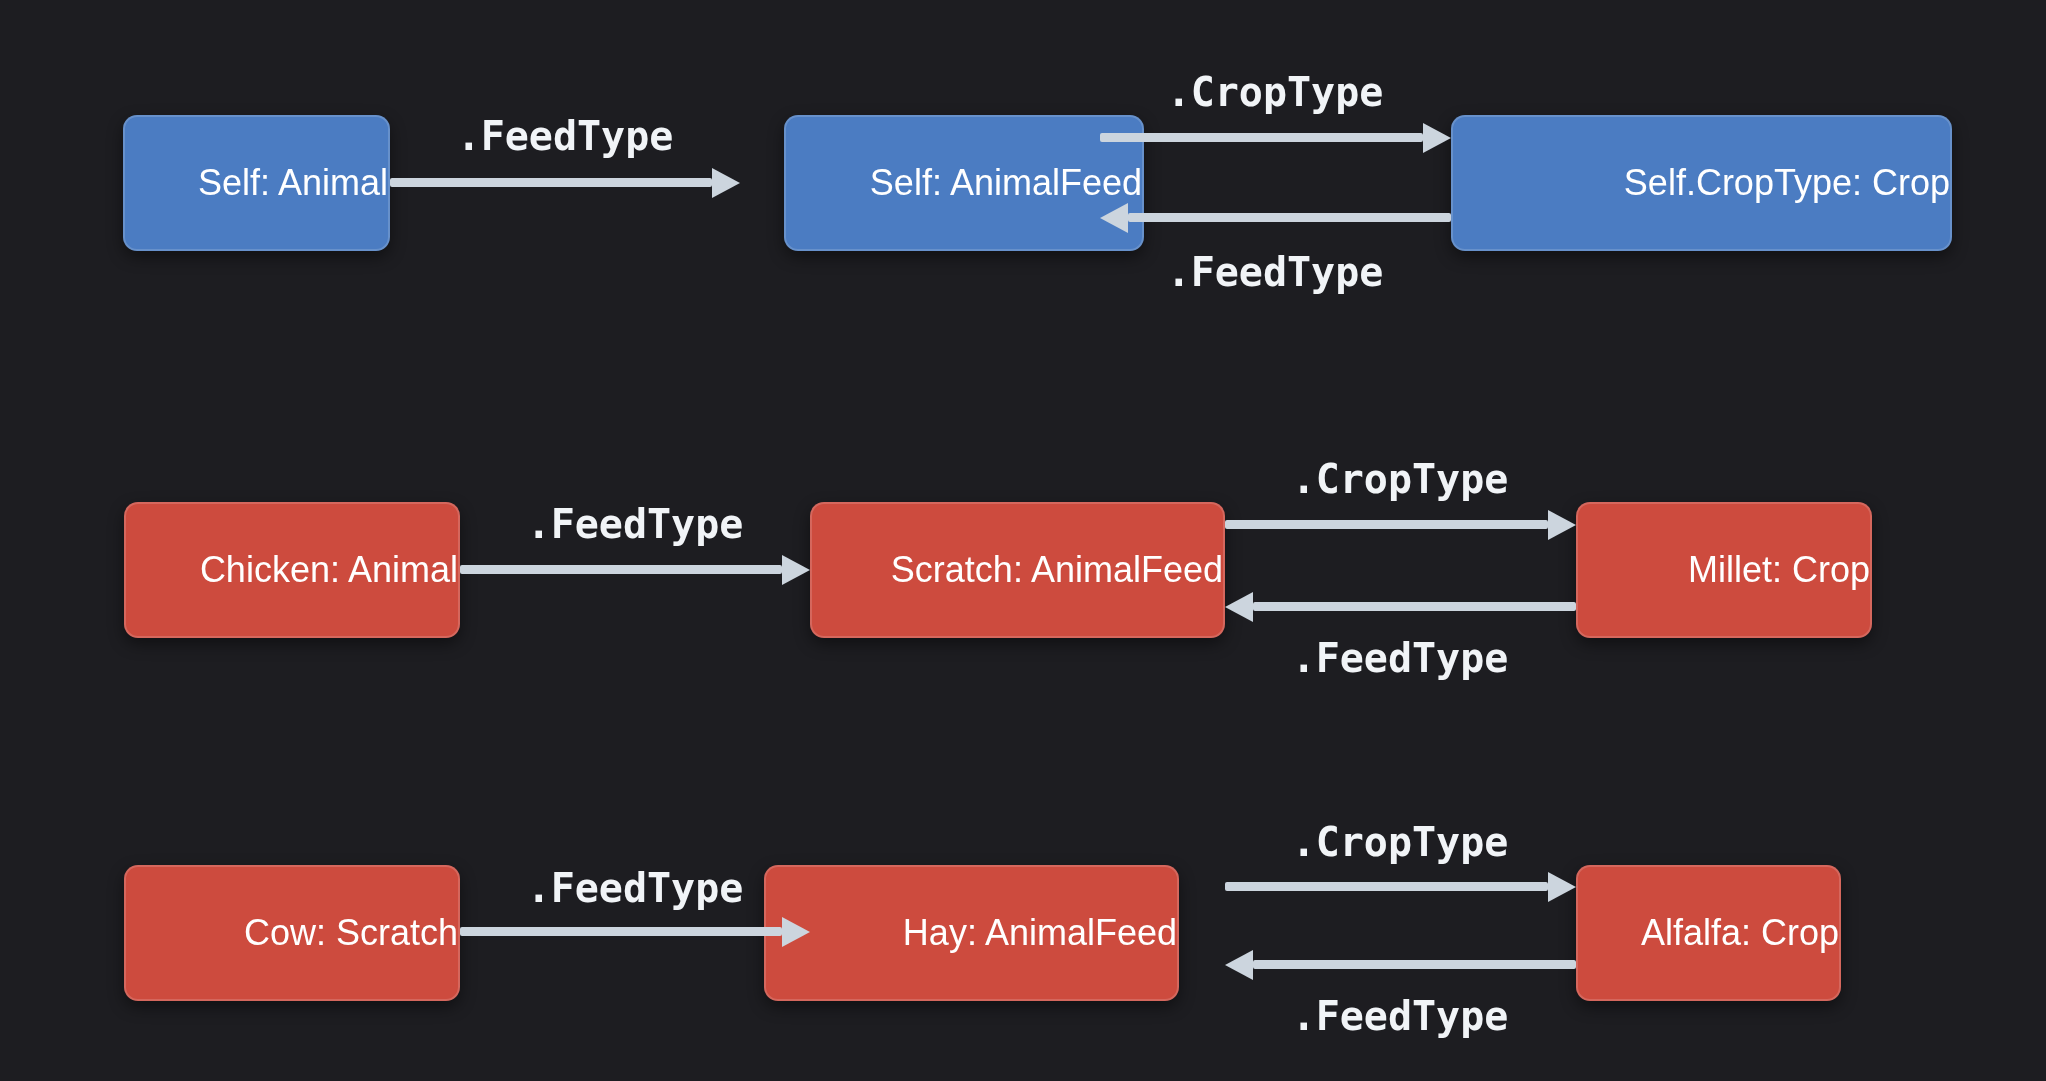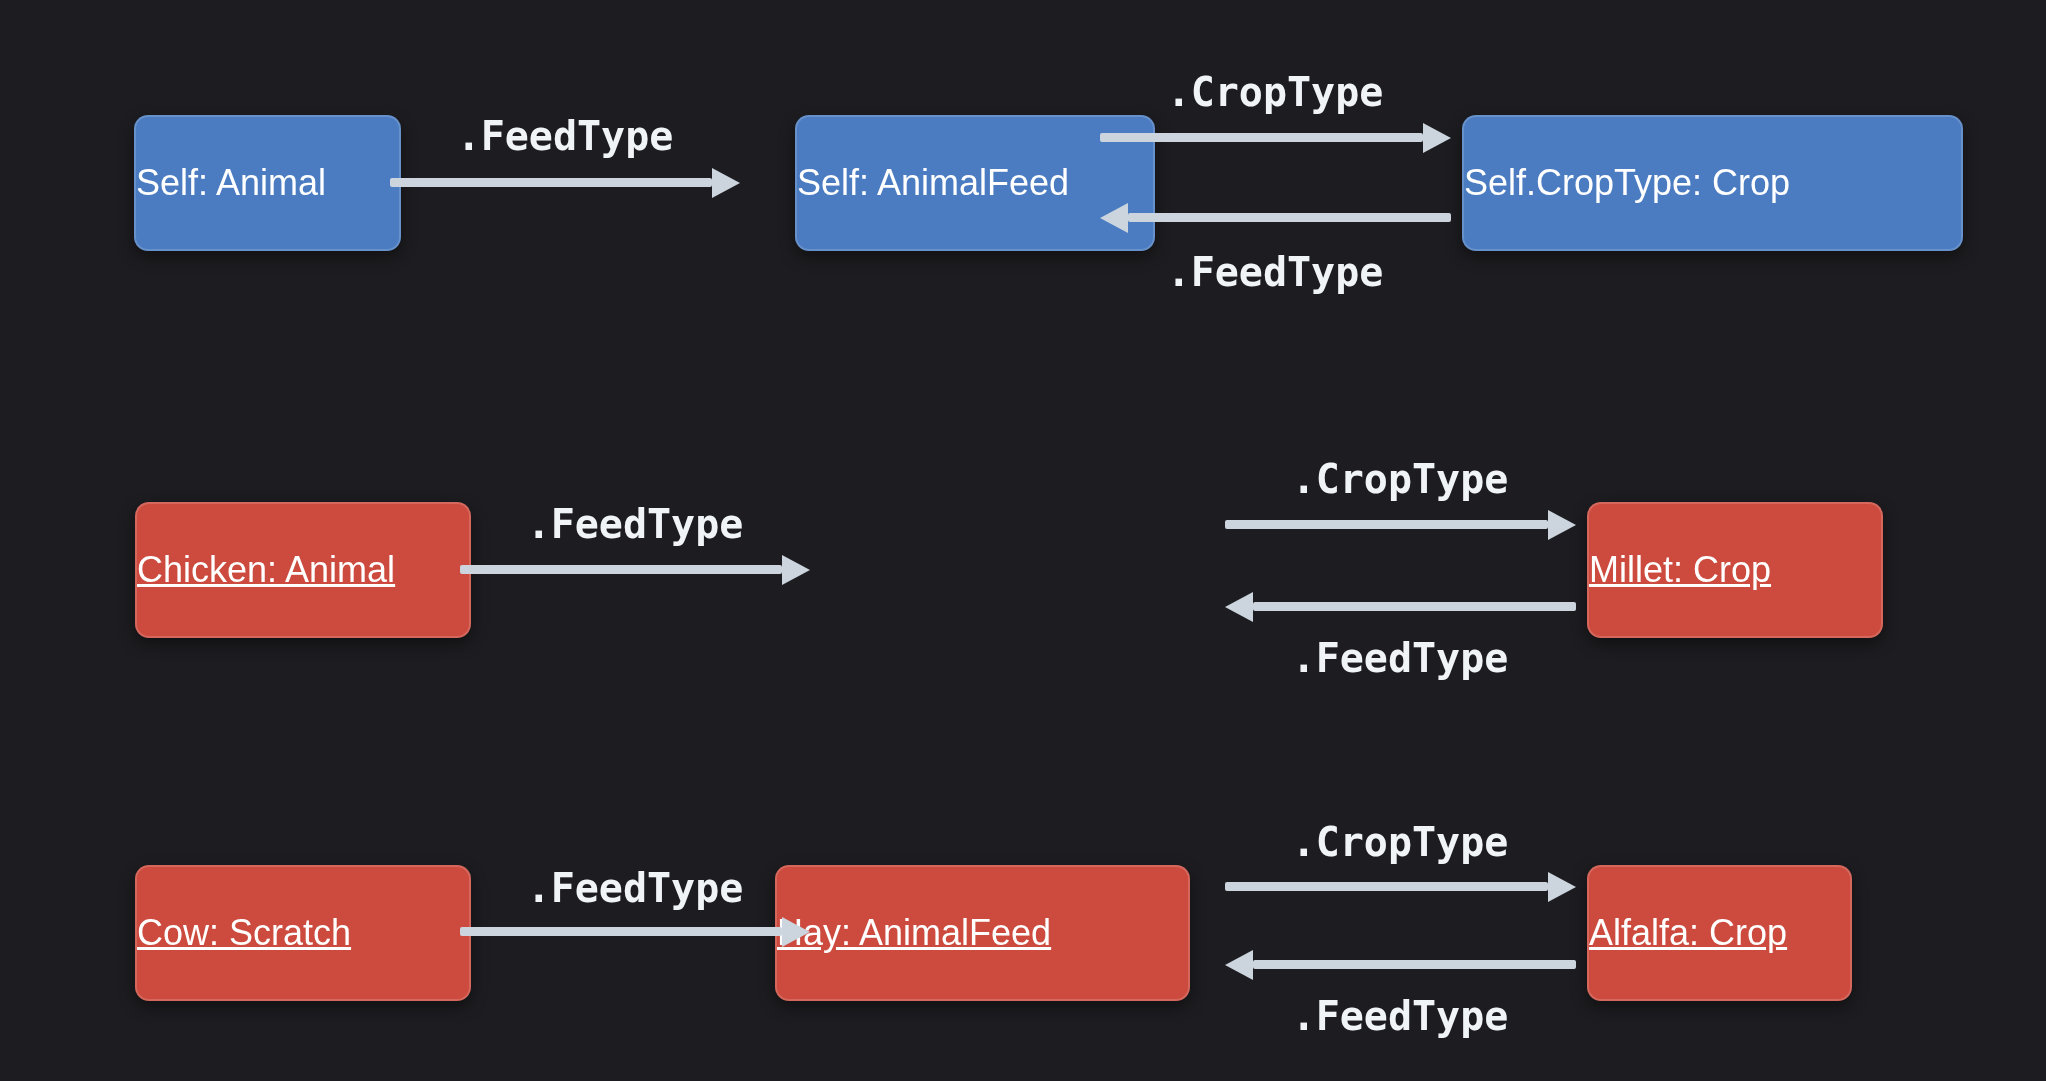--- a/index.html
+++ b/index.html
@@ -7,30 +7,29 @@
     width:2046px;height:1081px;
     background:var(--background,#1d1d21);
     overflow:hidden;
     font-family:"Liberation Sans",sans-serif;
   }
   .canvas{position:relative;width:2046px;height:1081px;}
 
   .node{
     position:absolute;height:136px;box-sizing:border-box;
     border-radius:14px;
-    display:flex;align-items:center;justify-content:flex-start;
+    display:flex;align-items:center;justify-content:flex-end;
     font:500 36px/1.1 "Liberation Sans",sans-serif;
     color:var(--node_text,#ffffff);
     border:2px solid rgba(255,255,255,.16);
     box-shadow:0 6px 16px rgba(0,0,0,.45);
     white-space:nowrap;
-    margin-left:11px;
   }
   .node.generic{background:var(--generic_node,#4b7cc2);}
-  .node.instance{background:var(--instance_node,#cd4b3e);text-decoration:underline;}
+  .node.instance{background:var(--instance_node,#cd4b3e);}
 
   .eline{
     position:absolute;height:9px;border-radius:2px;
     background:var(--arrow,#ccd5de);
   }
   .ehead-r{
     position:absolute;width:0;height:0;
     border-top:15px solid transparent;border-bottom:15px solid transparent;
     border-left:28px solid var(--arrow,#ccd5de);
   }
@@ -69,20 +68,23 @@
   <div class="ehead-r" style="left:1423px;top:123px"></div>
   <div class="elabel" style="left:1275px;top:68px">.CropType</div>
 
   <div class="ehead-l" style="left:1100px;top:203px"></div>
   <div class="eline" style="left:1128px;top:213px;width:323px"></div>
   <div class="elabel" style="left:1275px;top:248px">.FeedType</div>
 
   <div class="node instance" style="left:124px;top:502px;width:336px">
     <span class="node-label">Chicken: Animal</span>
   </div>
+  <div class="node instance" style="left:810px;top:502px;width:415px">
+    <span class="node-label">Scratch: AnimalFeed</span>
+  </div>
   <div class="node instance" style="left:1576px;top:502px;width:296px">
     <span class="node-label">Millet: Crop</span>
   </div>
 
   <div class="eline" style="left:460px;top:565px;width:322px"></div>
   <div class="ehead-r" style="left:782px;top:555px"></div>
   <div class="elabel" style="left:635px;top:500px">.FeedType</div>
 
   <div class="eline" style="left:1225px;top:520px;width:323px"></div>
   <div class="ehead-r" style="left:1548px;top:510px"></div>

